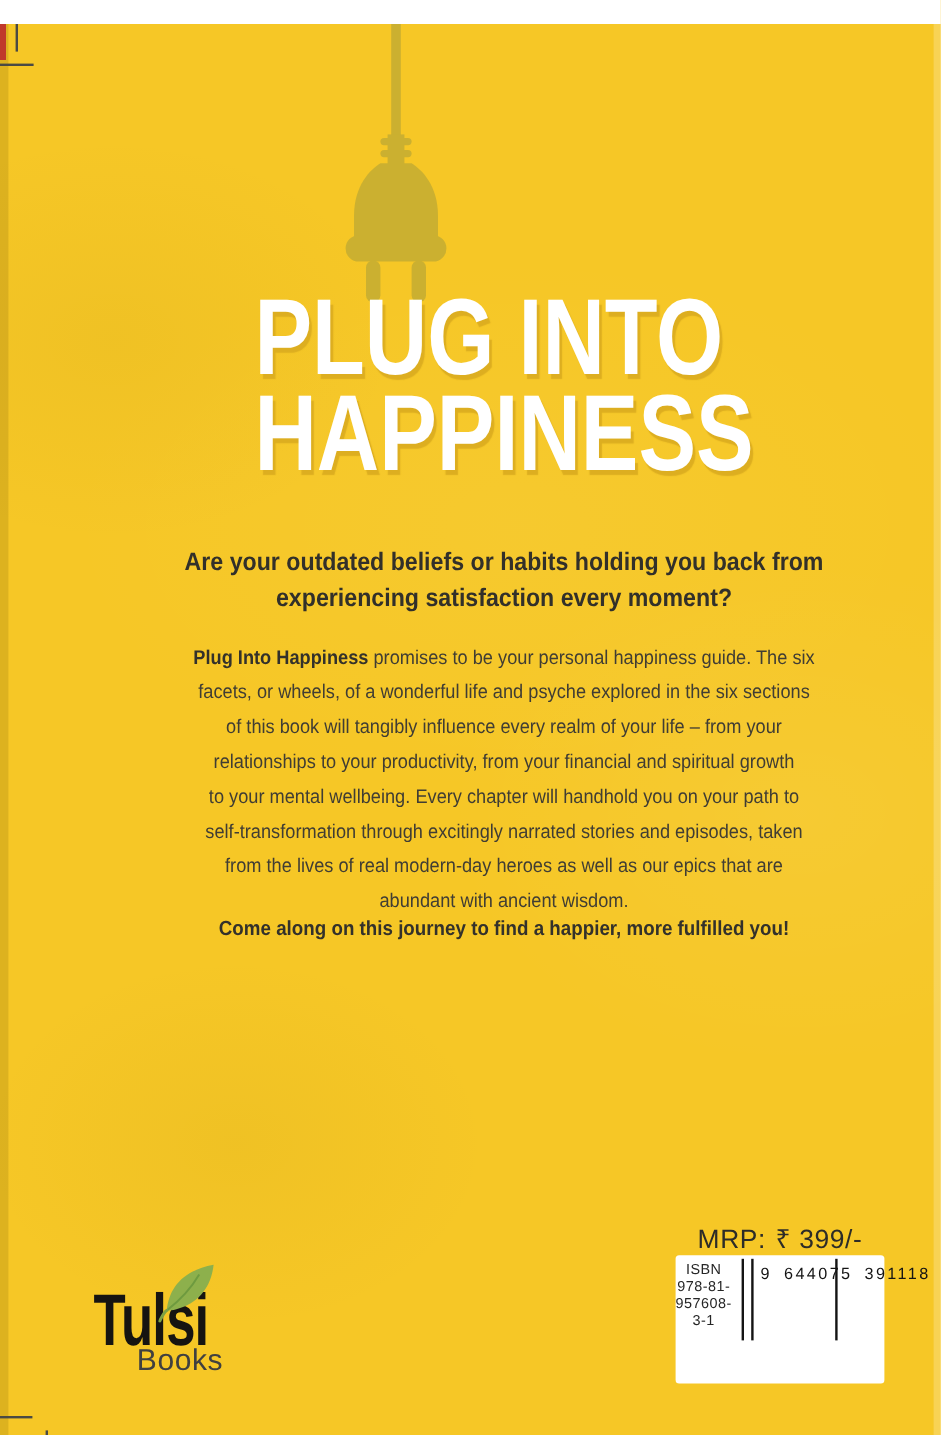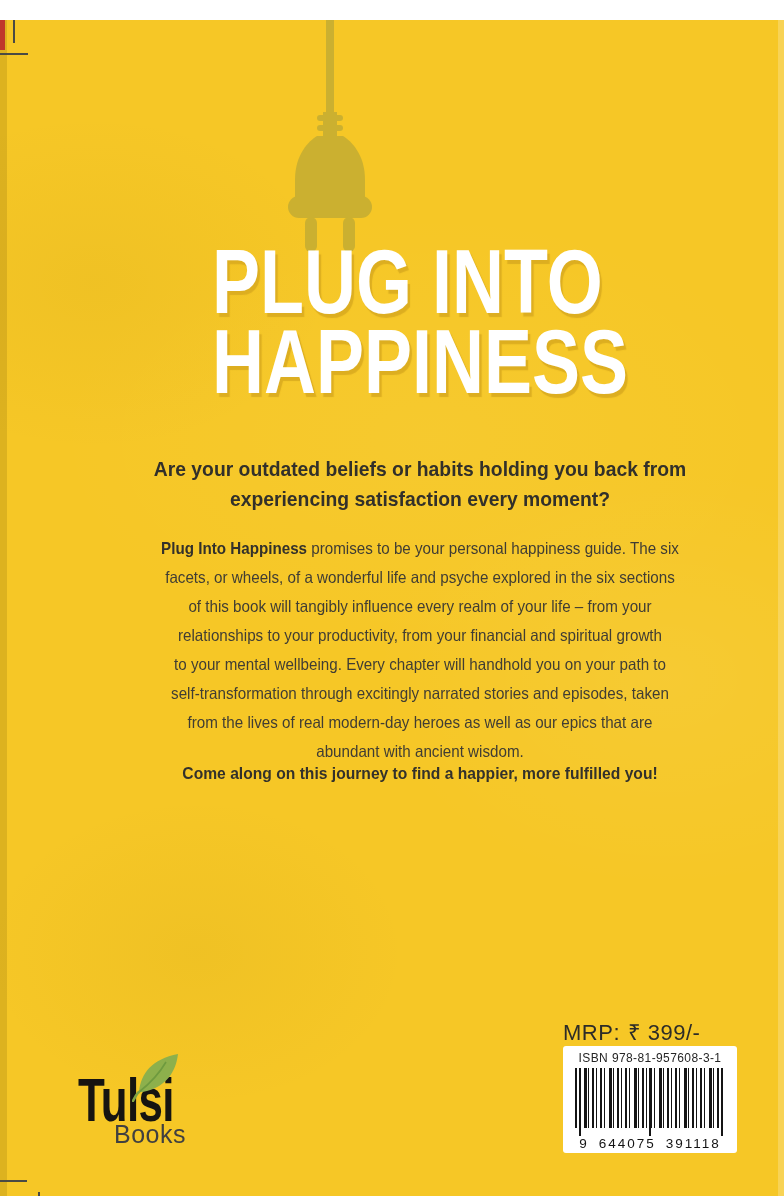--- a/index.html
+++ b/index.html
@@ -61,28 +61,28 @@
   .blurb b { color: #33312B; }
   .cta {
     position: absolute; left: 120px; top: 744px; width: 600px;
     text-align: center; font-weight: 700; font-size: 17px;
     color: #33312B; white-space: nowrap;
     transform: scaleX(0.92); transform-origin: center top;
   }
 
   .mrp {
     position: absolute; left: 563px; top: 996px; width: 174px;
-    text-align: left; font-size: 22px; color: #2D2C28; letter-spacing: 0.5px;
+    text-align: center; font-size: 22px; color: #2D2C28; letter-spacing: 0.5px;
   }
   .mrp .cur { margin-left: 8px; }
 
   .barcode-box {
     position: absolute; left: 563px; top: 1026px; width: 174px; height: 107px;
     background: #ffffff; border-radius: 3px;
-    display: flex; flex-direction: column; align-items: stretch;
+    display: flex; flex-direction: row; align-items: stretch;
   }
   .isbn {
     text-align: center; font-size: 12px; color: #262626;
     letter-spacing: 0.4px; margin-top: 5px;
   }
   .bars {
     position: relative; height: 60px; margin: 3px 12px 0 12px;
     background:
       repeating-linear-gradient(90deg,
         #141414 0 2px,  transparent 2px 4px,

